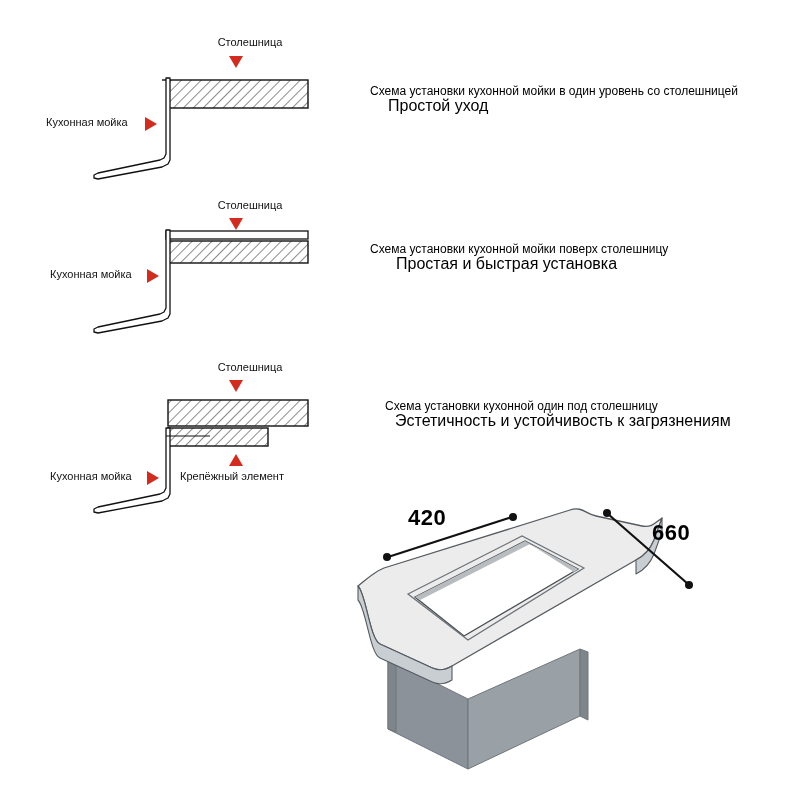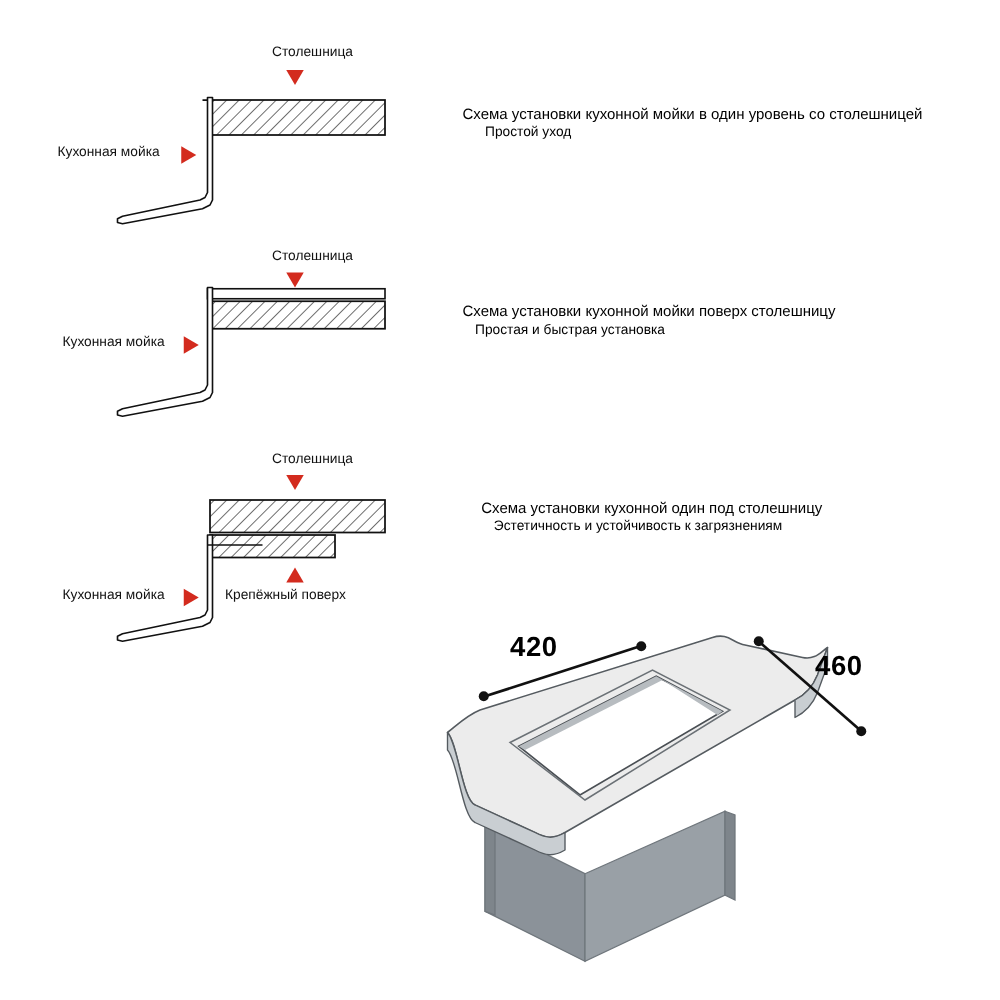--- a/index.html
+++ b/index.html
@@ -33,21 +33,21 @@
   .title {
     position: absolute;
     font-size: 12px;
     font-weight: normal;
     line-height: 14px;
     white-space: nowrap;
     color: #000;
   }
   .subtitle {
     position: absolute;
-    font-size: 11px;
+    font-size: 16px;
     line-height: 14px;
     white-space: nowrap;
     color: #000;
   }
   .dimlabel {
     position: absolute;
     font-size: 22px;
     font-weight: bold;
     letter-spacing: 0.5px;
     color: #000;
@@ -107,35 +107,35 @@
       </defs>
 
       <rect x="86" y="7" width="142" height="8" fill="#ffffff" stroke="#111" stroke-width="1.3"></rect>
 
       <rect x="88" y="17" width="140" height="22" fill="url(#hatch2)" stroke="#111" stroke-width="1.4"></rect>
 
       <path d="M86,6 L86,84 L84,88 L80,90 L18,103 L14,105 L14,108 L18,109 L82,97 L88,94 L90,90 L90,6 Z" fill="#ffffff" stroke="#111" stroke-width="1.3" stroke-linejoin="round"></path>
     </svg>
 
     <div class="title" style="left:370px; top:218px;">Схема установки кухонной мойки поверх столешницу</div>
-    <div class="subtitle" style="left:380px; top:233px;">Простая и быстрая установка</div>
+    <div class="subtitle" style="left:396px; top:233px;">Простая и быстрая установка</div>
   </div>
 
   <div>
     <div class="lbl center" style="left:195px; top:337px; width:110px;">Столешница</div>
     <svg style="position:absolute; left:225px; top:354px;" width="22" height="16" viewBox="0 0 22 16">
       <polygon class="arrow-red" points="4,2 18,2 11,14"></polygon>
     </svg>
 
     <div class="lbl" style="left:50px; top:446px;">Кухонная мойка</div>
     <svg style="position:absolute; left:145px; top:446px;" width="16" height="16" viewBox="0 0 16 16">
       <polygon class="arrow-red" points="2,1 14,8 2,15"></polygon>
     </svg>
 
-    <div class="lbl" style="left:180px; top:446px;">Крепёжный поверх</div>
+    <div class="lbl" style="left:180px; top:446px;">Крепёжный элемент</div>
     <svg style="position:absolute; left:225px; top:428px;" width="22" height="16" viewBox="0 0 22 16">
       <polygon class="arrow-red" points="11,2 18,14 4,14"></polygon>
     </svg>
 
     <svg style="position:absolute; left:80px; top:368px;" width="240" height="140" viewBox="0 0 240 140">
       <defs>
         <pattern id="hatch3" width="7" height="7" patternTransform="rotate(45)" patternUnits="userSpaceOnUse">
           <line x1="0" y1="0" x2="0" y2="7" stroke="#000" stroke-width="0.9"></line>
         </pattern>
       </defs>
@@ -177,16 +177,16 @@
       <line x1="48" y1="63" x2="172" y2="23" stroke="#111" stroke-width="2.2"></line>
       <circle cx="47" cy="63" r="4" fill="#111"></circle>
       <circle cx="173" cy="23" r="4" fill="#111"></circle>
 
       <line x1="268" y1="20" x2="348" y2="90" stroke="#111" stroke-width="2.2"></line>
       <circle cx="267" cy="19" r="4" fill="#111"></circle>
       <circle cx="349" cy="91" r="4" fill="#111"></circle>
     </svg>
 
     <div class="dimlabel" style="left:408px; top:481px;text-align:right;">420</div>
-    <div class="dimlabel" style="left:652px; top:496px;">460</div>
+    <div class="dimlabel" style="left:652px; top:496px;">660</div>
   </div>
 
 </div>
 
 </body></html>

